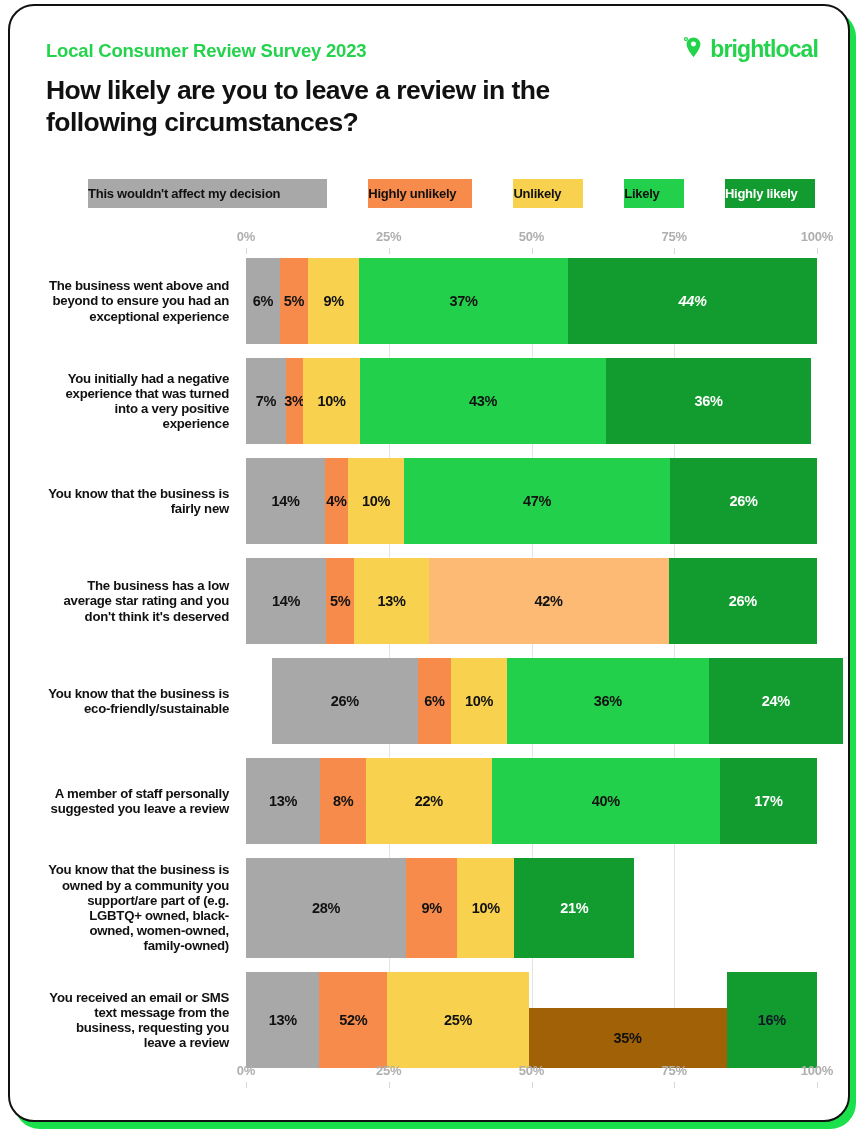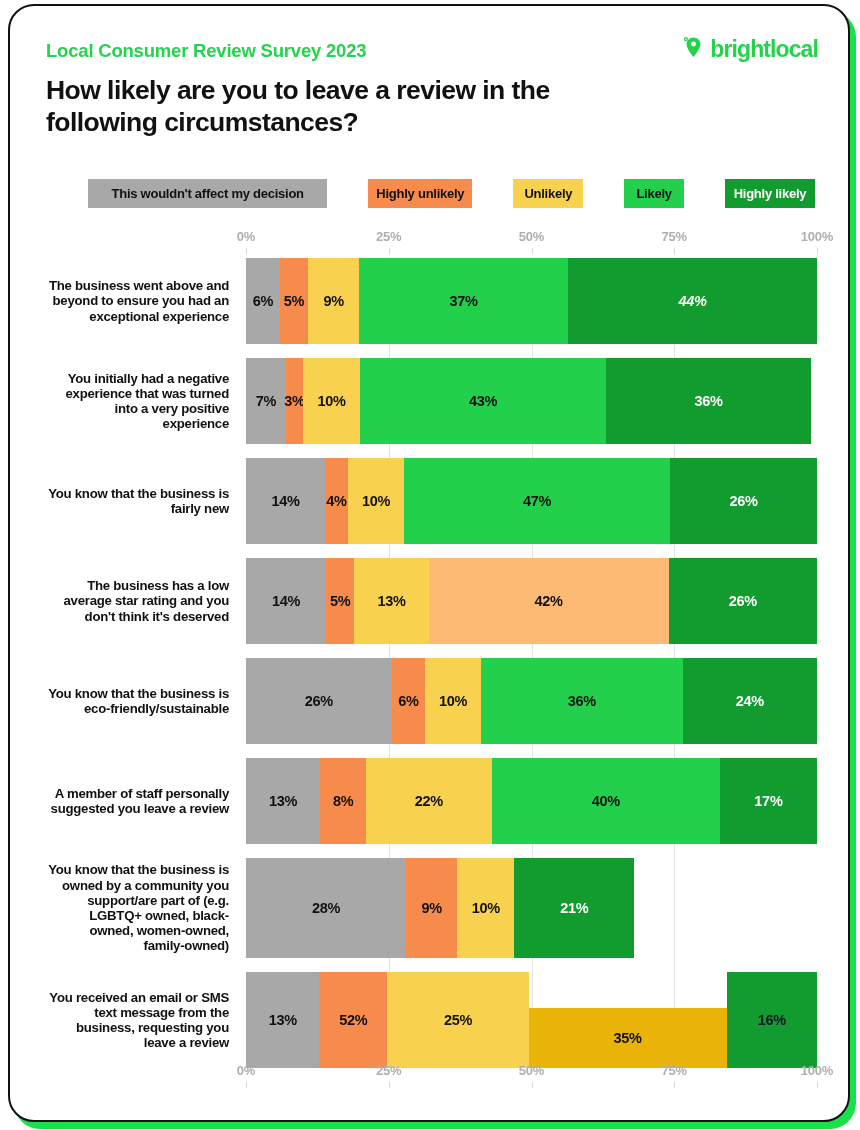--- a/index.html
+++ b/index.html
@@ -74,21 +74,21 @@
     top: 173px;
     width: 768px;
     height: 29px;
     display: flex;
     overflow: hidden;
   }
   .legend-seg {
     height: 29px;
     display: flex;
     align-items: center;
-    justify-content: center;
+    justify-content: flex-start;
     font-size: 13px;
     font-weight: bold;
     letter-spacing: -0.25px;
     white-space: nowrap;
     margin-left: 41px;
   }
 
   
   .axis {
     position: absolute;
@@ -305,21 +305,21 @@
               <span>13%</span>
             </div>
             <div class="seg" style="width: 42%; background: #fdba74; color: rgb(17, 17, 17);">
               <span>42%</span>
             </div>
             <div class="seg" style="width: 26%; background: rgb(18, 155, 46); color: rgb(255, 255, 255);">
               <span>26%</span>
             </div>
           </div>
         </div>
-        <div class="row" style="top: 400px; height: 86px;">
+        <div class="row" style="top: 400px; height: 86px; gap: 26px;">
           <div class="row-label">You know that the business is eco-friendly/sustainable</div>
           <div class="row-bar">
             <div class="seg" style="width: 26%; background: rgb(168, 168, 168); color: rgb(17, 17, 17);">
               <span>26%</span>
             </div>
             <div class="seg" style="width: 6%; background: rgb(247, 139, 75); color: rgb(17, 17, 17);">
               <span>6%</span>
             </div>
             <div class="seg" style="width: 10%; background: rgb(248, 210, 78); color: rgb(17, 17, 17);">
               <span>10%</span>
@@ -374,21 +374,21 @@
           <div class="row-bar">
             <div class="seg" style="width: 13%; background: rgb(168, 168, 168); color: rgb(17, 17, 17);">
               <span>13%</span>
             </div>
             <div class="seg" style="width: 12%; background: rgb(247, 139, 75); color: rgb(17, 17, 17);">
               <span>52%</span>
             </div>
             <div class="seg" style="width: 25%; background: rgb(248, 210, 78); color: rgb(17, 17, 17);">
               <span>25%</span>
             </div>
-            <div class="seg" style="width: 35%; background: #eab308; color: rgb(17, 17, 17); margin-top: 36px;">
+            <div class="seg" style="width: 35%; background: #a16207; color: rgb(17, 17, 17); margin-top: 36px;">
               <span>35%</span>
             </div>
             <div class="seg" style="width: 16%; background: rgb(18, 155, 46); color: #0f172a; text-align: right;">
               <span>16%</span>
             </div>
           </div>
         </div>
       </div>
   </div>
 

